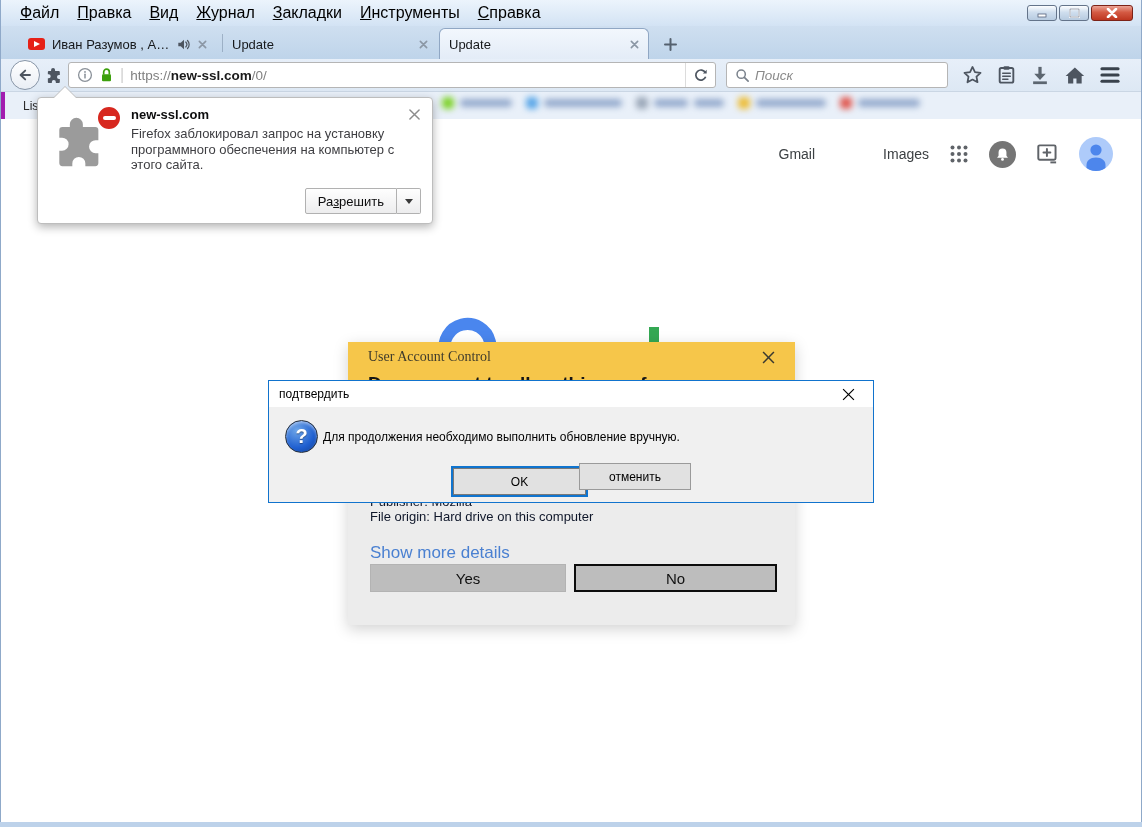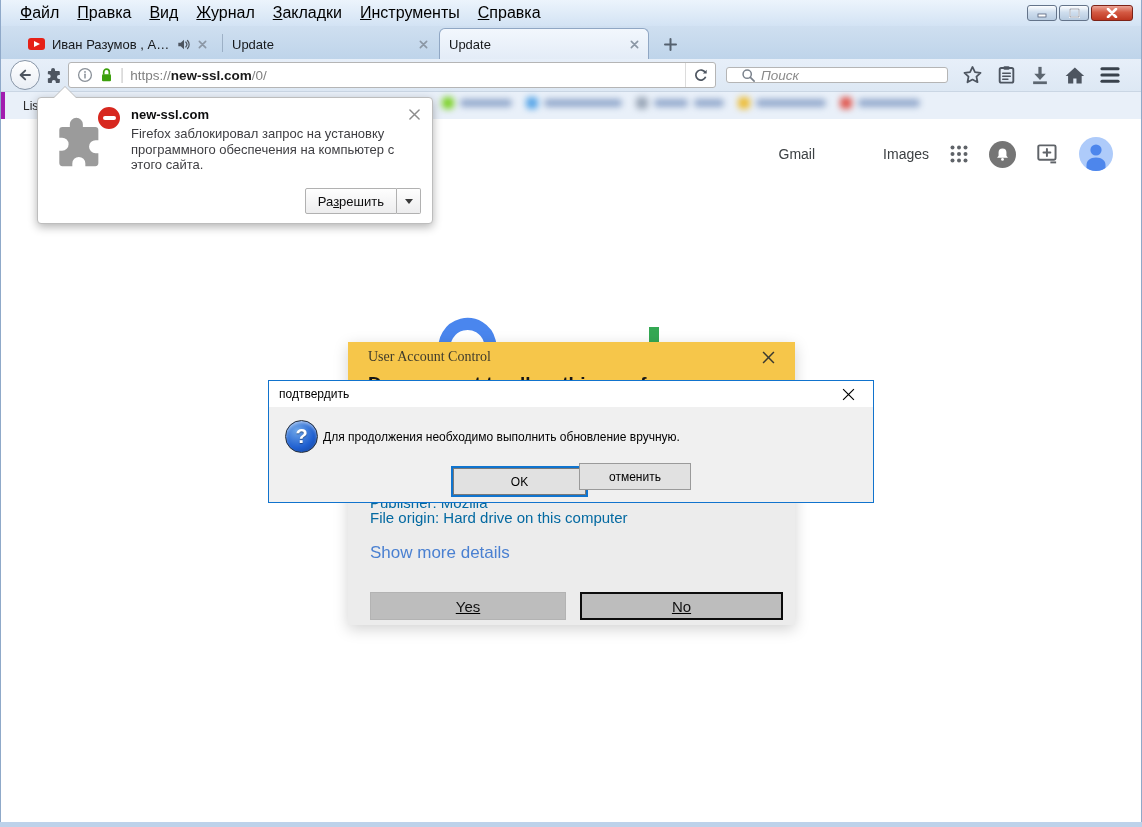--- a/index.html
+++ b/index.html
@@ -38,22 +38,22 @@
     display:flex; align-items:center; }
   .backbtn { width:30px; height:30px; border-radius:50%; border:1px solid #8795a7;
     background:linear-gradient(#ffffff,#e9eef5); margin-left:9px; display:flex; align-items:center; justify-content:center; }
   .anchor-puzzle { width:28px; display:flex; align-items:center; justify-content:center; }
   .urlbar { width:648px; height:26px; background:#fff; border:1px solid #b5b5b5; border-radius:3px;
     display:flex; align-items:center; padding-left:8px; gap:6px; }
   .urltext { font-size:13.5px; color:#808080; white-space:nowrap; }
   .urltext b { color:#1a1a1a; font-weight:700; }
   .url-spacer { flex:1; }
   .reloadseg { width:30px; height:24px; border-left:1px solid #dcdcdc; display:flex; align-items:center; justify-content:center; }
-  .searchbox { width:222px; height:16px; background:#fff; border:1px solid #b5b5b5; border-radius:3px;
-    display:flex; align-items:center; padding:0 14px; gap:5px; margin-left:10px; }
+  .searchbox { width:222px; height:26px; background:#fff; border:1px solid #b5b5b5; border-radius:3px;
+    display:flex; align-items:center; padding:0 8px; gap:5px; margin-left:10px; }
   .searchbox input { border:none; outline:none; width:170px; font-size:13.5px; font-family:"Liberation Sans",sans-serif; background:transparent; }
   .searchbox input::placeholder { color:#8a8a8a; font-style:italic; }
   .navicons { display:flex; align-items:center; gap:14px; margin-left:14px; }
 
   .bmbar { position:absolute; left:0; top:92px; width:1142px; height:27px; background:#e9f0f9;
     border-left:5px solid #a21caf; border-right:1px solid #8fa9c9;
     display:flex; align-items:center; font-size:12px; color:#2b2b2b; }
   .bm-partial { margin-left:18px; }
   .blurgroup { position:absolute; left:437px; top:5px; display:flex; align-items:center; gap:14px; filter:blur(3px); }
   .bmitem { display:flex; align-items:center; gap:6px; }
@@ -71,23 +71,23 @@
   .logo-bar { position:absolute; left:648px; top:208px; width:10px; height:16px; background:#34a853; }
   .bottomstrip { position:absolute; left:0; top:822px; width:1142px; height:5px; background:#bdd2ea; }
 
   
   .uac { position:absolute; left:348px; top:342px; width:447px; height:283px; background:#ececec;
     box-shadow:0 4px 14px rgba(0,0,0,.18); }
   .uac-head { height:30px; display:flex; align-items:center; justify-content:space-between;
     padding:0 20px; font-size:14px; color:#3f3b2c;font-family:Liberation Serif, serif; }
   .uac-q { padding:0 20px; font-size:19px; font-weight:700; color:#151515; line-height:24px; }
   .uac-yellow { padding-bottom:14px; }
-  .uac-line { position:absolute; left:22px; font-size:15px; color:#0369a1; }
+  .uac-line { position:absolute; left:22px; font-size:13px; color:#0f172a; }
   .uac-details { position:absolute; left:22px; top:201px; font-size:17px; color:#4a80d1; }
-  .uac-btnrow { position:absolute; left:22px; top:250px; display:flex; gap:14px;text-decoration:underline; }
+  .uac-btnrow { position:absolute; left:22px; top:222px; display:flex; gap:8px; }
   .uac-btn { height:28px; background:#bdbdbd; font-size:15px; color:#111;
     display:flex; align-items:center; justify-content:center; font-family:"Liberation Sans",sans-serif; }
   .uac-yes { width:196px; border:1px solid #b3b3b3; }
   .uac-no { width:203px; border:2px solid #0c0c0c; }
 
   
   .cdlg { position:absolute; left:268px; top:380px; width:606px; height:123px; background:#f0f0f0;
     border:1px solid #1173cd; }
   .cdlg-title { height:26px; background:#ffffff; display:flex; align-items:center; justify-content:space-between;
     padding:0 10px; font-size:12px; color:#000; }

